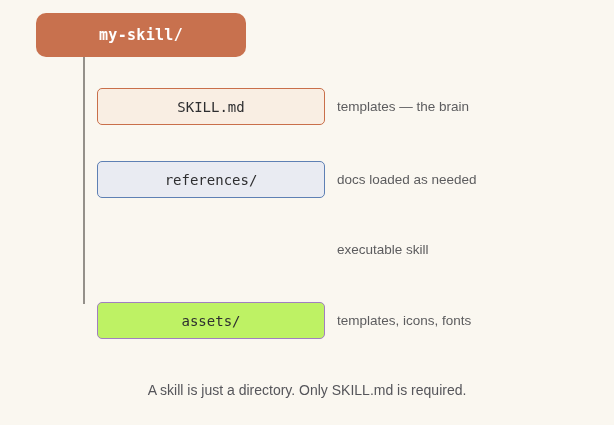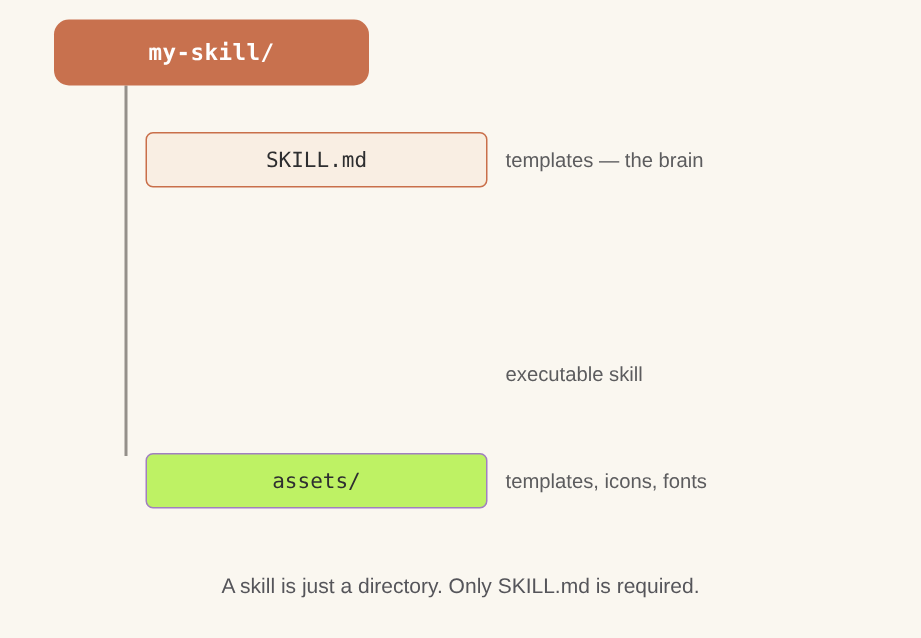--- a/index.html
+++ b/index.html
@@ -80,20 +80,22 @@
 
 <div class="canvas" style="background-color: rgb(250, 247, 240);">
 
   <div class="trunk" style="background-color: rgb(148, 144, 138);"></div>
 
   <div class="root-box" style="background-color: rgb(200, 113, 78); color: rgb(255, 255, 255);">my-skill/</div>
 
   <div class="node-box row-0" style="border-color: rgb(201, 111, 74); background-color: rgb(249, 238, 227);">SKILL.md</div>
   <div class="node-annotation row-0">templates — the brain</div>
 
+  <div class="node-box row-1" style="border-color: rgb(94, 128, 180); background-color: rgb(233, 235, 242);">references/</div>
+  <div class="node-annotation row-1">docs loaded as needed</div>
 
   <div class="node-annotation row-2">executable skill</div>
 
   <div class="node-box row-3" style="border-color: rgb(161, 127, 193); background-color: #bef264;">assets/</div>
   <div class="node-annotation row-3">templates, icons, fonts</div>
 
   <div class="caption">A skill is just a directory. Only SKILL.md is required.</div>
 
 </div>
 

